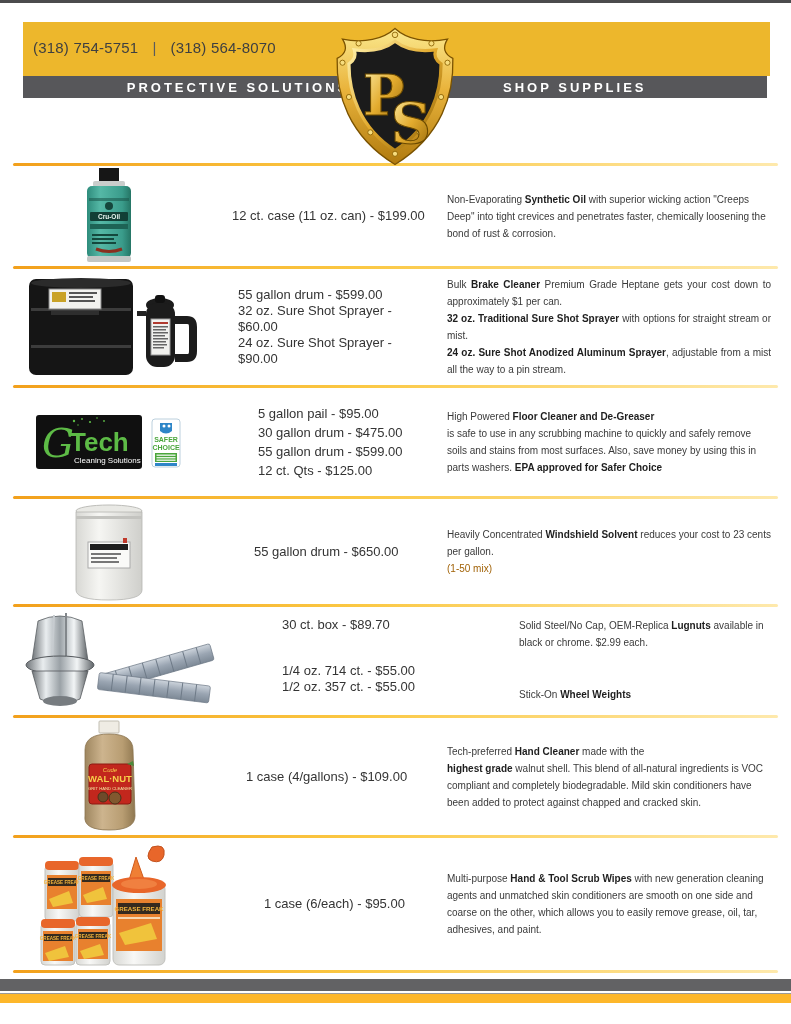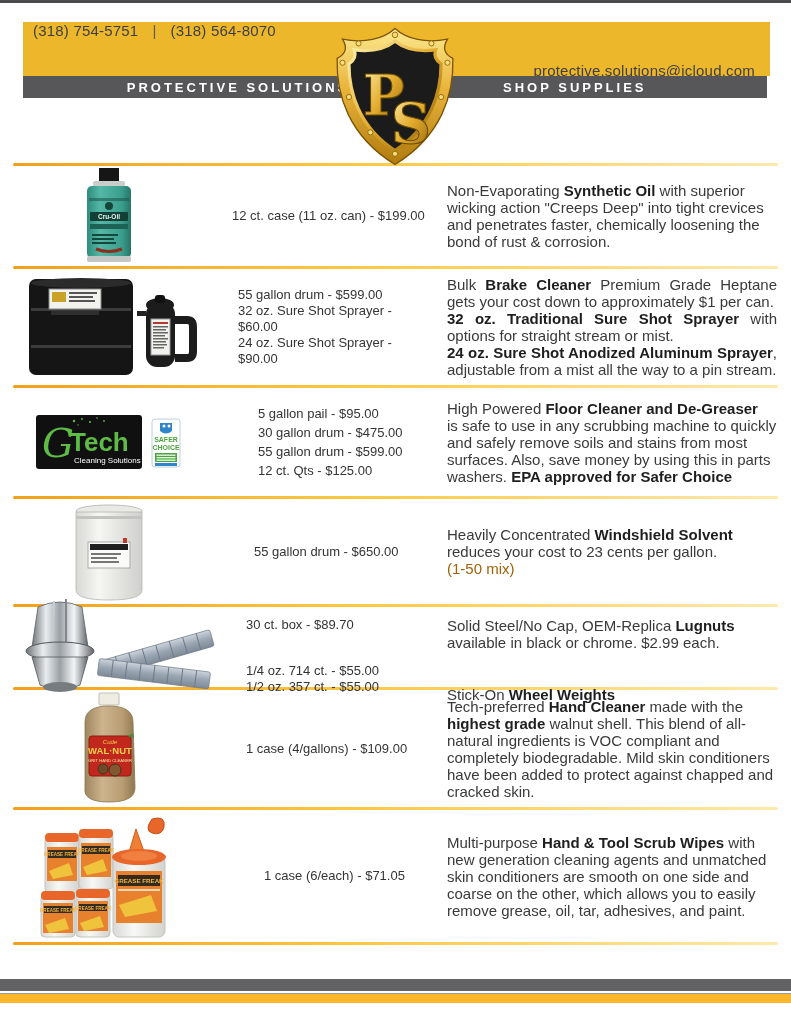--- a/index.html
+++ b/index.html
@@ -6,42 +6,42 @@
   html,body { width:791px; height:1024px; }
   body {
     position: relative;
     font-family: "Liberation Sans", sans-serif;
     background: #ffffff;
     overflow: hidden;
   }
   
   .topbar { position:absolute; top:0; left:0; width:791px; height:3px; background:#4b4b4d; }
   .yellow-band { position:absolute; top:22px; left:23px; right:21px; height:54px; background:#edb72c; }
-  .contact { position:absolute; top:22px; font-size:15px; color:#3e3f41; font-weight:500; letter-spacing:.2px; }
+  .contact { position:absolute; top:39px; font-size:15px; color:#3e3f41; font-weight:500; letter-spacing:.2px; }
   .contact.phones { left:33px; }
   .contact.email { right:36px;margin-top:40px; }
   .contact .pipe { margin:0 14px; color:#5a5b5d; }
   .banner { position:absolute; top:76px; left:23px; right:24px; height:22px; background:#57575a; }
   .banner-label { position:absolute; top:0; height:22px; line-height:23px; color:#ffffff;
     font-size:13px; font-weight:bold; letter-spacing:3px; white-space:nowrap; }
   .banner-label.left { left:0; width:430px; text-align:center; }
   .banner-label.right { left:480px; }
   .shield { position:absolute; top:27px; left:320px; width:150px; height:140px; z-index:5; }
   
   .sheet { position:absolute; top:163px; left:0; width:791px; }
   .divider { height:3px; margin:0 13px; border-radius:2px;
     background:linear-gradient(90deg,#f2a01c 0%,#fbc843 45%,#fee9ac 100%); }
   .row { display:flex; align-items:center; }
   .r0{height:100px}.r1{height:116px}.r2{height:108px}.r3{height:105px}
-  .r4{height:80px; align-items:flex-start;}.r5{height:117px}.r6{height:132px}
+  .r4{height:108px; align-items:flex-start;gap:36px;}.r5{height:117px}.r6{height:132px}
   .img-cell { width:218px; display:flex; justify-content:center; align-items:center; height:100%; }
   .price-cell { width:212px; font-size:13px; color:#343434; line-height:16px; }
   .p0{padding-left:14px}.p1{padding-left:20px}.p2{padding-left:40px; line-height:19px;}
   .p3{padding-left:36px}.p4{padding-left:28px}.p5{padding-left:28px}.p6{padding-left:46px}
-  .desc-cell { flex:1; padding-right:14px; padding-left:17px; font-size:15px;
+  .desc-cell { flex:1; padding-right:20px; padding-left:17px; font-size:10px;
     color:#3a3a3a; line-height:17px; }
   .desc-cell[data-align="justify"] { text-align: justify; }
   .r4 .price-cell, .r4 .desc-cell { padding-top:10px; }
   .gap-block { margin-top:30px; }
   .gap-block2 { margin-top:35px; }
   
   .f-gray { position:absolute; top:979px; left:0; width:791px; height:12px; background:#626264; }
   .f-yellow { position:absolute; top:993px; left:0; width:791px; height:10px; background:#fdb72a; border-top:1px solid #9a9a9a; }
 </style>
 </head>
@@ -380,21 +380,21 @@
           <ellipse cx="100" cy="43" rx="18" ry="5" fill="#f08040"></ellipse>
           <rect x="77" y="58" width="46" height="52" fill="#e8812e"></rect>
           <rect x="79" y="62" width="42" height="11" fill="#352a1e"></rect>
           <text x="100" y="70" font-size="6.2" font-weight="bold" fill="#f3b53c" text-anchor="middle">GREASE FREAK</text>
           <polygon points="80,92 112,82 118,98 86,104" fill="#f0c33c"></polygon>
           <rect x="79" y="76" width="42" height="2" fill="#f6d7b2"></rect>
         </g>
       </svg>
     </div>
     <div class="price-cell p6">
-      <div>1 case (6/each) - $71.05</div>
+      <div>1 case (6/each) - $95.00</div>
     </div>
     <div class="desc-cell" data-align="left"><span>Multi-purpose </span><span style="font-weight: 700; color: rgb(30, 30, 30); margin-top: 33px;">Hand &amp; Tool Scrub Wipes</span><span> with new generation cleaning agents and unmatched skin conditioners are smooth on one side and coarse on the other, which allows you to easily remove grease, oil, tar, adhesives, and paint.</span></div>
   </div>
 
   <div class="divider"></div>
 </div>
 
 <div class="f-gray"></div>
 <div class="f-yellow"></div>
 

